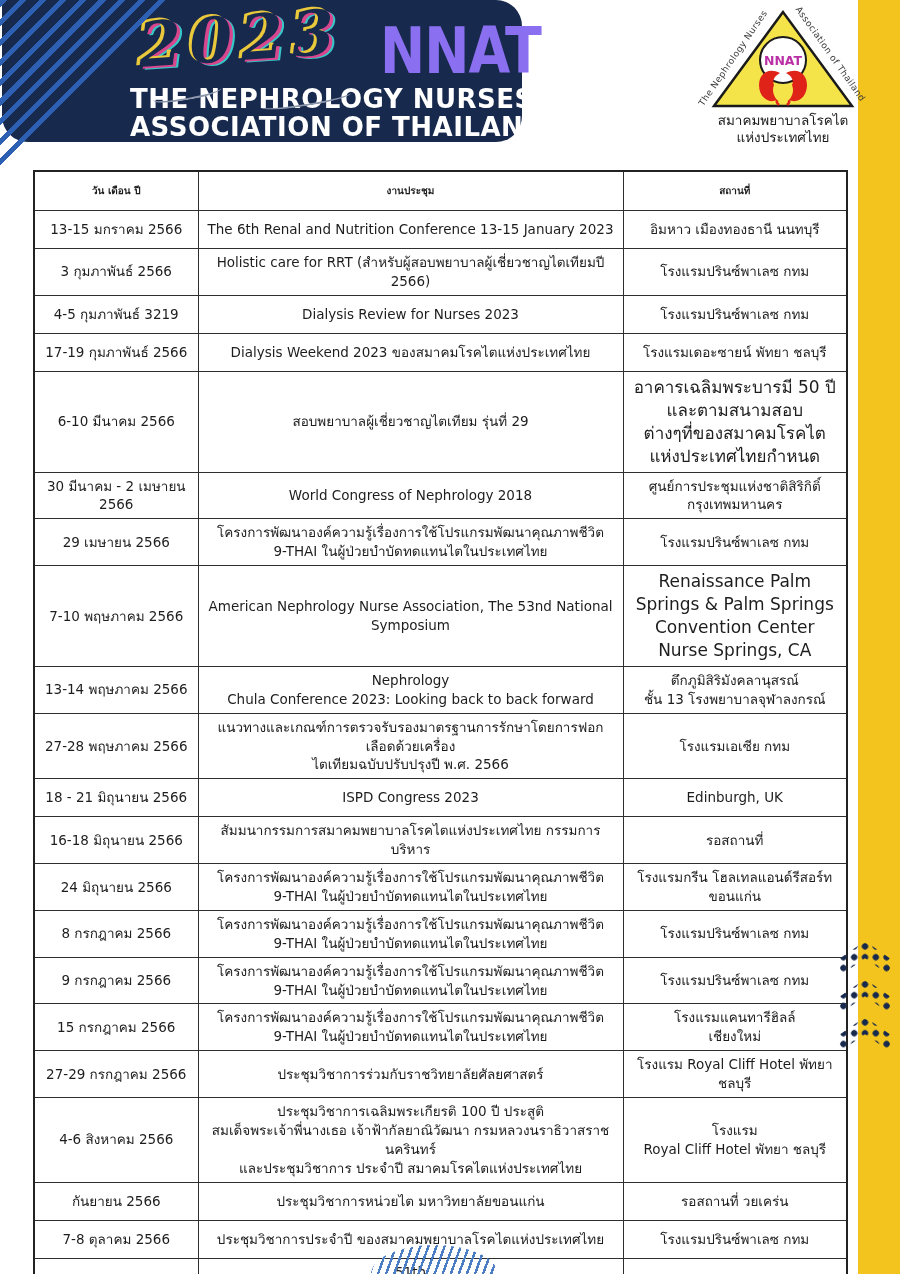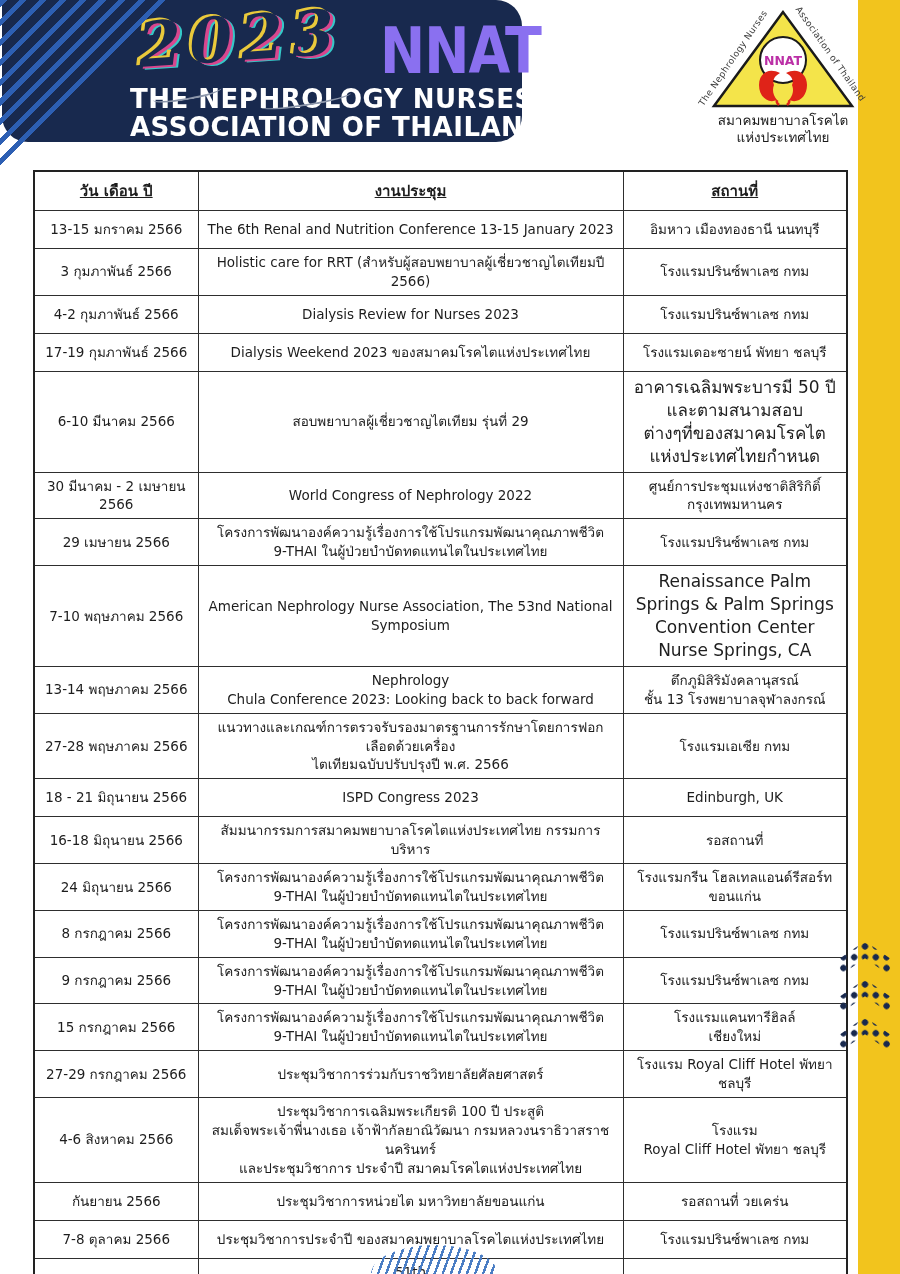--- a/index.html
+++ b/index.html
@@ -29,21 +29,21 @@
   .title-line{position:absolute;left:128px;color:#fff;font-weight:bold;font-size:26px;letter-spacing:.5px;white-space:nowrap;}
   .title-line.l1{top:84px;}
   .title-line.l2{top:112px;}
   
   .logo{position:absolute;left:695px;top:6px;}
   
   table.schedule{position:absolute;left:33px;top:170px;width:813px;
     border-collapse:collapse;table-layout:fixed;border:2px solid #222;}
   .schedule th,.schedule td{border:1.5px solid #2e2e2e;text-align:center;vertical-align:middle;
     padding:4px 6px;font-size:13.5px;line-height:1.4;overflow:hidden;}
-  .schedule th{font-weight:bold;height:30px;font-size:15px;text-decoration:underline;}
+  .schedule th{font-weight:bold;height:30px;font-size:10px;}
   .schedule td{height:29px;font-weight:500;}
   .schedule td.small{font-size:17px;line-height:1.35;}
   
   .dots-deco{position:absolute;left:838px;top:941px;width:54px;}
   .chev{width:54px;height:36px;margin-bottom:2px;
     background-image:radial-gradient(circle,var(--navy,#18294E) 2.9px,transparent 3.4px);
     background-size:10.8px 10.8px;
     clip-path:polygon(0 100%,0 52%,50% 0,100% 52%,100% 100%,50% 48%);}
   
   .bottom-dome{position:absolute;left:371px;bottom:0;width:127px;height:29px;
@@ -117,21 +117,21 @@
         <tr>
           <td>3 กุมภาพันธ์ 2566</td>
           <td>
             <div>Holistic care for RRT (สำหรับผู้สอบพยาบาลผู้เชี่ยวชาญไตเทียมปี 2566)</div>
           </td>
           <td>
             <div>โรงแรมปรินซ์พาเลซ กทม</div>
           </td>
         </tr>
         <tr>
-          <td>4-2 กุมภาพันธ์ 2566</td>
+          <td>4-5 กุมภาพันธ์ 3219</td>
           <td>
             <div>Dialysis Review for Nurses 2023</div>
           </td>
           <td>
             <div>โรงแรมปรินซ์พาเลซ กทม</div>
           </td>
         </tr>
         <tr>
           <td>17-19 กุมภาพันธ์ 2566</td>
           <td>
@@ -147,21 +147,21 @@
             <div>สอบพยาบาลผู้เชี่ยวชาญไตเทียม รุ่นที่ 29</div>
           </td>
           <td class="small">
             <div>อาคารเฉลิมพระบารมี 50 ปี และตามสนามสอบ</div>
             <div>ต่างๆที่ของสมาคมโรคไตแห่งประเทศไทยกำหนด</div>
           </td>
         </tr>
         <tr>
           <td>30 มีนาคม - 2 เมษายน 2566</td>
           <td>
-            <div>World Congress of Nephrology 2022</div>
+            <div>World Congress of Nephrology 2018</div>
           </td>
           <td>
             <div>ศูนย์การประชุมแห่งชาติสิริกิติ์</div>
             <div>กรุงเทพมหานคร</div>
           </td>
         </tr>
         <tr>
           <td>29 เมษายน 2566</td>
           <td>
             <div>โครงการพัฒนาองค์ความรู้เรื่องการใช้โปรแกรมพัฒนาคุณภาพชีวิต</div>

